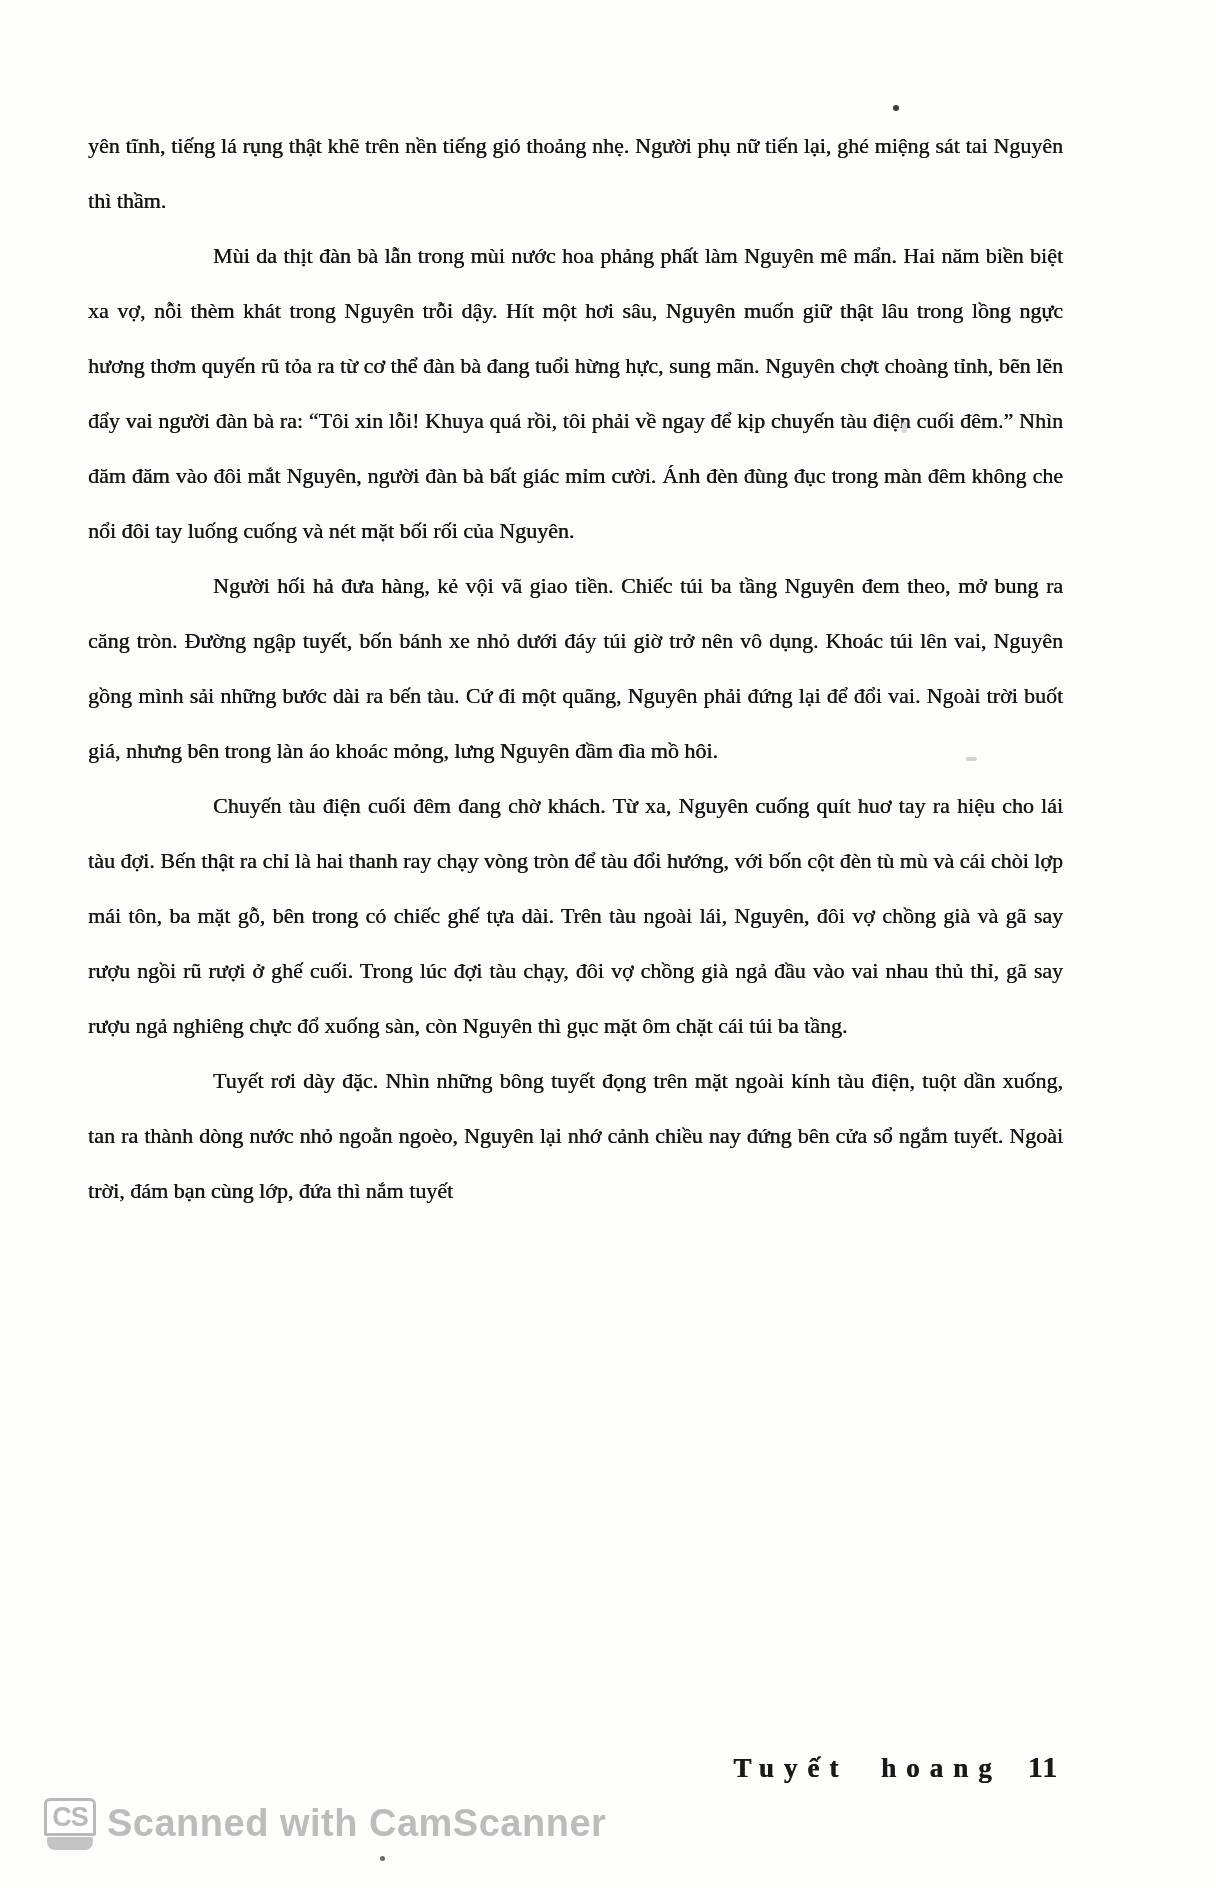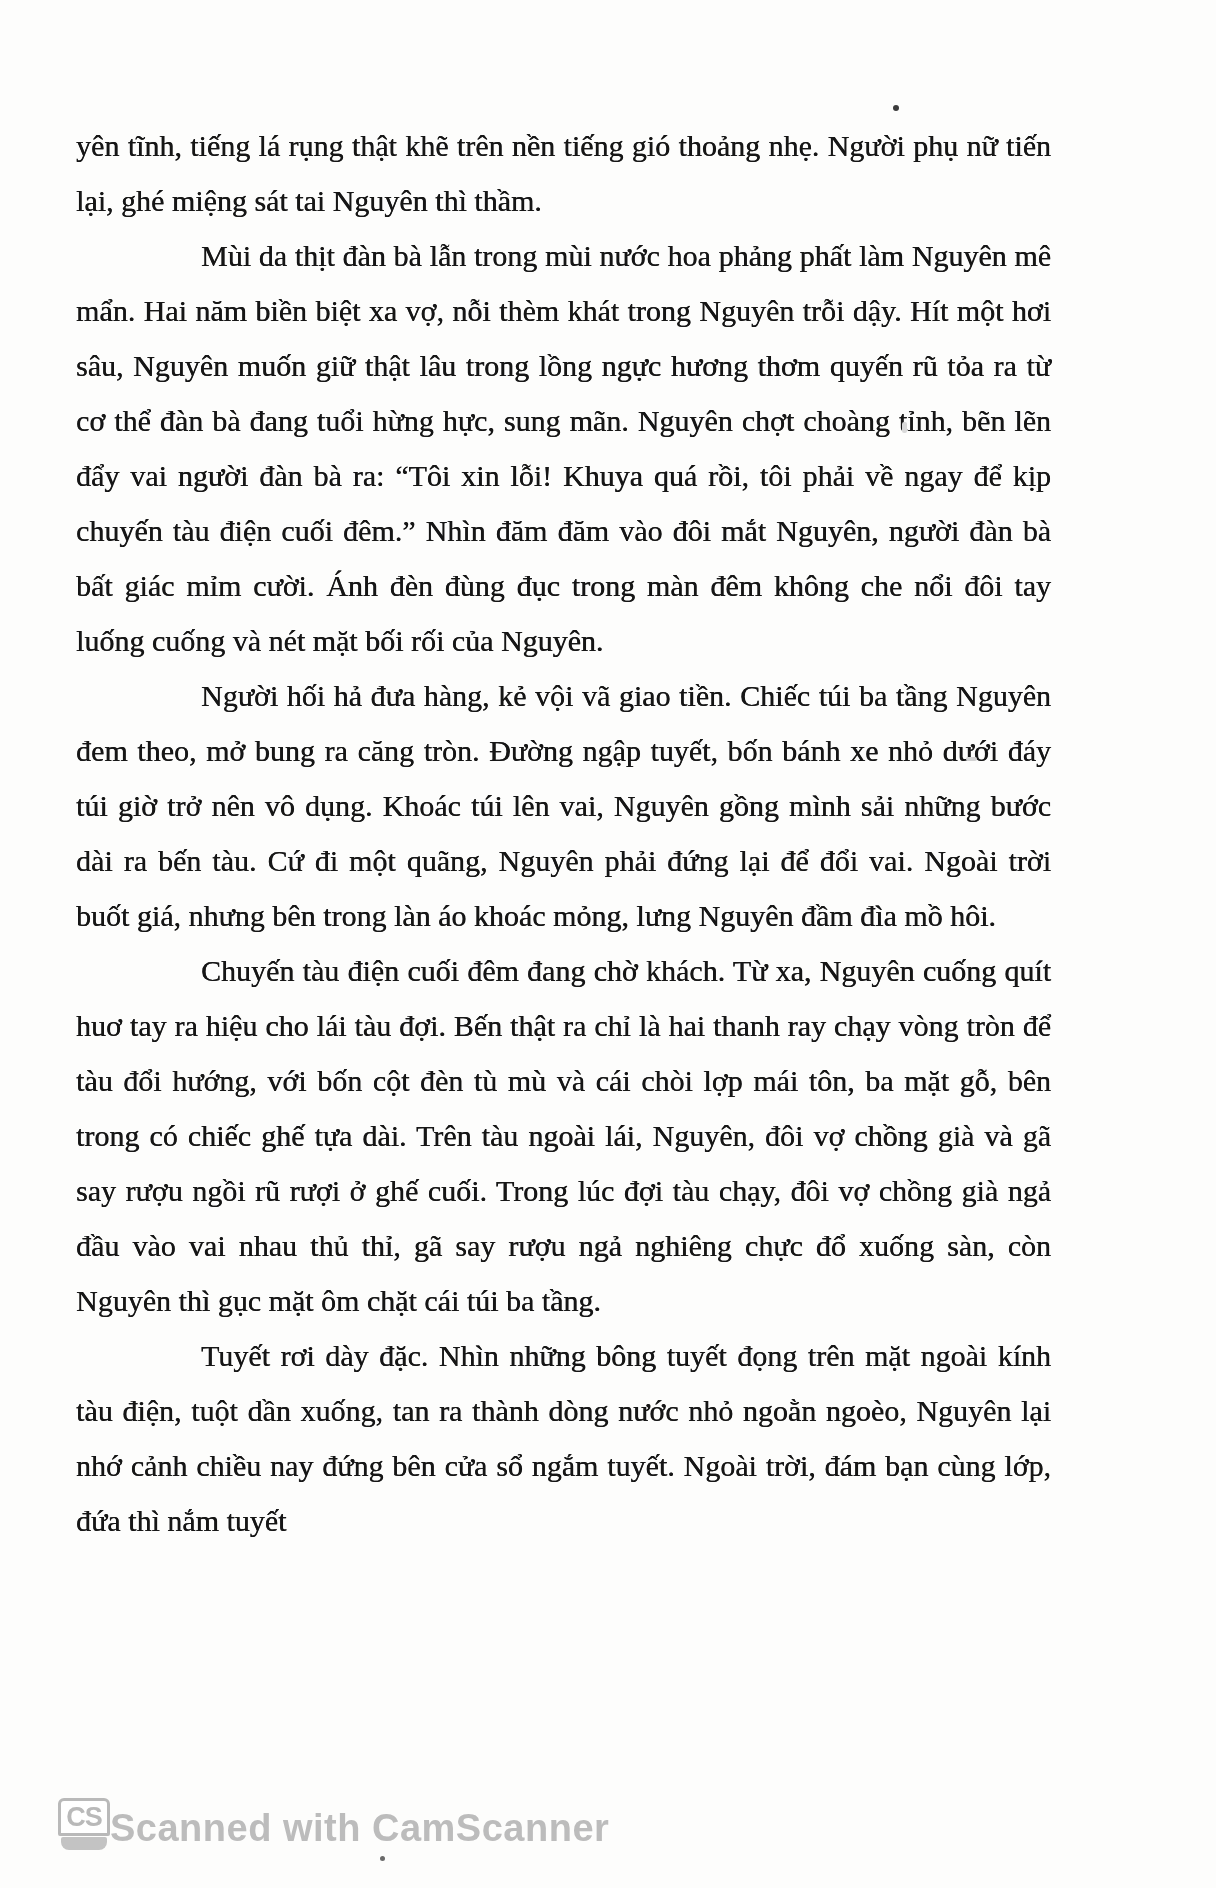--- a/index.html
+++ b/index.html
@@ -11,24 +11,24 @@
     position: relative;
     width: 1216px;
     height: 1888px;
     background: #fdfdfc;
     overflow: hidden;
     font-family: "Liberation Serif", "DejaVu Serif", serif;
   }
   
   .text-block {
     position: absolute;
-    left: 76px;
+    left: 88px;
     top: 118px;
     width: 975px;
-    font-size: 30px;
+    font-size: 22px;
     line-height: 55px;
     color: #161616;
     text-align: justify;
     text-shadow: 0.35px 0 0 #161616;
   }
   .text-block p {
     margin: 0;
     padding: 0;
   }
   .text-block p.indent {
@@ -54,25 +54,25 @@
   .page-number {
     font-weight: bold;
     font-size: 30px;
     margin-left: 26px;
     letter-spacing: 1px;
     text-shadow: 0.4px 0 0 #1a1a1a;
   }
   
   .camscanner {
     position: absolute;
-    left: 58px;
+    left: 44px;
     top: 1796px;
     display: flex;
-    align-items: flex-end;
-    gap: 0;
+    align-items: center;
+    gap: 11px;
   }
   .cs-icon {
     display: inline-flex;
     flex-direction: column;
     align-items: center;
     margin-top: 2px;
   }
   .cs-box {
     width: 46px;
     height: 32px;
@@ -119,20 +119,23 @@
 <div class="page">
 
   <main class="text-block">
     <p>yên tĩnh, tiếng lá rụng thật khẽ trên nền tiếng gió thoảng nhẹ. Người phụ nữ tiến lại, ghé miệng sát tai Nguyên thì thầm.</p>
     <p class="indent">Mùi da thịt đàn bà lẫn trong mùi nước hoa phảng phất làm Nguyên mê mẩn. Hai năm biền biệt xa vợ, nỗi thèm khát trong Nguyên trỗi dậy. Hít một hơi sâu, Nguyên muốn giữ thật lâu trong lồng ngực hương thơm quyến rũ tỏa ra từ cơ thể đàn bà đang tuổi hừng hực, sung mãn. Nguyên chợt choàng tỉnh, bẽn lẽn đẩy vai người đàn bà ra: “Tôi xin lỗi! Khuya quá rồi, tôi phải về ngay để kịp chuyến tàu điện cuối đêm.” Nhìn đăm đăm vào đôi mắt Nguyên, người đàn bà bất giác mỉm cười. Ánh đèn đùng đục trong màn đêm không che nổi đôi tay luống cuống và nét mặt bối rối của Nguyên.</p>
     <p class="indent">Người hối hả đưa hàng, kẻ vội vã giao tiền. Chiếc túi ba tầng Nguyên đem theo, mở bung ra căng tròn. Đường ngập tuyết, bốn bánh xe nhỏ dưới đáy túi giờ trở nên vô dụng. Khoác túi lên vai, Nguyên gồng mình sải những bước dài ra bến tàu. Cứ đi một quãng, Nguyên phải đứng lại để đổi vai. Ngoài trời buốt giá, nhưng bên trong làn áo khoác mỏng, lưng Nguyên đầm đìa mồ hôi.</p>
     <p class="indent">Chuyến tàu điện cuối đêm đang chờ khách. Từ xa, Nguyên cuống quít huơ tay ra hiệu cho lái tàu đợi. Bến thật ra chỉ là hai thanh ray chạy vòng tròn để tàu đổi hướng, với bốn cột đèn tù mù và cái chòi lợp mái tôn, ba mặt gỗ, bên trong có chiếc ghế tựa dài. Trên tàu ngoài lái, Nguyên, đôi vợ chồng già và gã say rượu ngồi rũ rượi ở ghế cuối. Trong lúc đợi tàu chạy, đôi vợ chồng già ngả đầu vào vai nhau thủ thỉ, gã say rượu ngả nghiêng chực đổ xuống sàn, còn Nguyên thì gục mặt ôm chặt cái túi ba tầng.</p>
     <p class="indent">Tuyết rơi dày đặc. Nhìn những bông tuyết đọng trên mặt ngoài kính tàu điện, tuột dần xuống, tan ra thành dòng nước nhỏ ngoằn ngoèo, Nguyên lại nhớ cảnh chiều nay đứng bên cửa sổ ngắm tuyết. Ngoài trời, đám bạn cùng lớp, đứa thì nắm tuyết</p>
   </main>
 
+  <div class="running-footer">
+    <span class="running-title">Tuyết hoang</span><span class="page-number">11</span>
+  </div>
 
   <div class="camscanner">
     <span class="cs-icon">
       <span class="cs-box">
         <span>CS</span>
       </span>
       <span class="cs-tab"></span>
     </span>
     <span class="cs-text">Scanned with CamScanner</span>
   </div>

